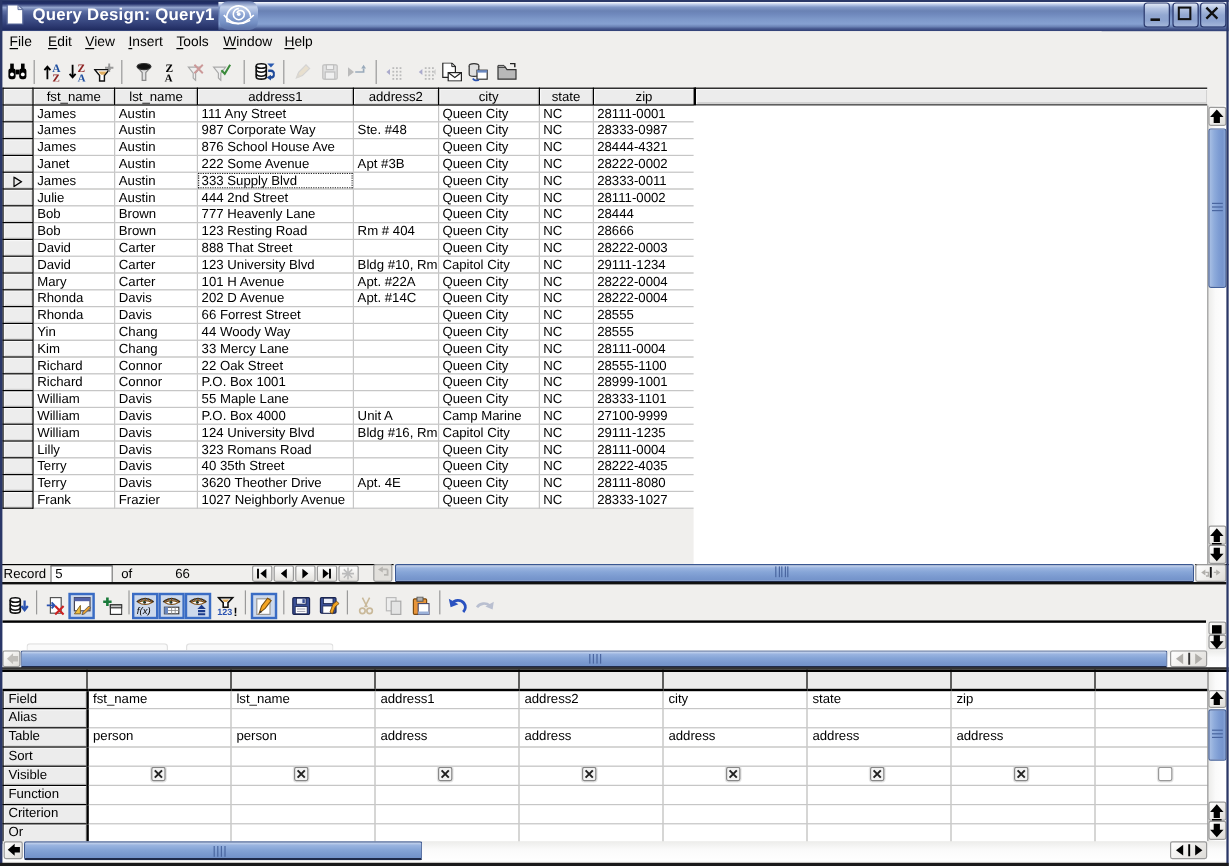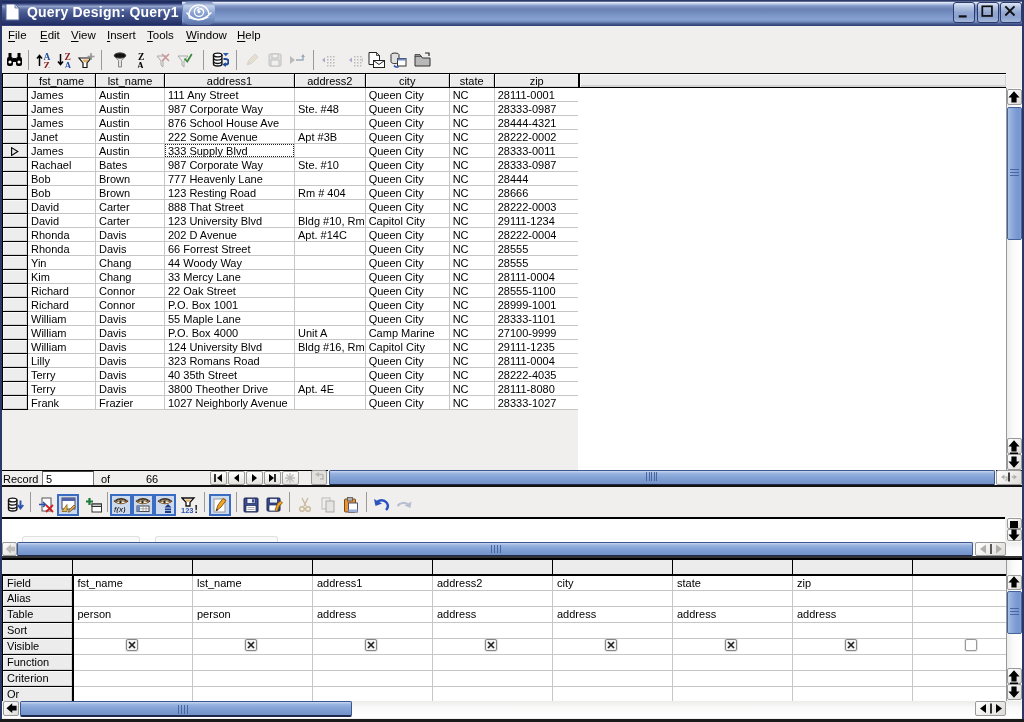--- a/index.html
+++ b/index.html
@@ -283,27 +283,27 @@
           <td>James</td>
           <td>Austin</td>
           <td style="position:relative"><span style="position:absolute;inset:0;border:1px dotted #222;"></span>333 Supply Blvd</td>
           <td></td>
           <td>Queen City</td>
           <td>NC</td>
           <td>28333-0011</td>
         </tr>
 <tr>
           <td class="rh"></td>
-          <td>Rachael</td>
-          <td>Bates</td>
-          <td>987 Corporate Way</td>
-          <td>Ste. #10</td>
-          <td>Queen City</td>
-          <td>NC</td>
-          <td>28333-0987</td>
+          <td>Julie</td>
+          <td>Austin</td>
+          <td>444 2nd Street</td>
+          <td></td>
+          <td>Queen City</td>
+          <td>NC</td>
+          <td>28111-0002</td>
         </tr>
 <tr>
           <td class="rh"></td>
           <td>Bob</td>
           <td>Brown</td>
           <td>777 Heavenly Lane</td>
           <td></td>
           <td>Queen City</td>
           <td>NC</td>
           <td>28444</td>
@@ -333,20 +333,30 @@
           <td>David</td>
           <td>Carter</td>
           <td>123 University Blvd</td>
           <td>Bldg #10, Rm</td>
           <td>Capitol City</td>
           <td>NC</td>
           <td>29111-1234</td>
         </tr>
 <tr>
           <td class="rh"></td>
+          <td>Mary</td>
+          <td>Carter</td>
+          <td>101 H Avenue</td>
+          <td>Apt. #22A</td>
+          <td>Queen City</td>
+          <td>NC</td>
+          <td>28222-0004</td>
+        </tr>
+<tr>
+          <td class="rh"></td>
           <td>Rhonda</td>
           <td>Davis</td>
           <td>202 D Avenue</td>
           <td>Apt. #14C</td>
           <td>Queen City</td>
           <td>NC</td>
           <td>28222-0004</td>
         </tr>
 <tr>
           <td class="rh"></td>
@@ -445,21 +455,21 @@
           <td>40 35th Street</td>
           <td></td>
           <td>Queen City</td>
           <td>NC</td>
           <td>28222-4035</td>
         </tr>
 <tr>
           <td class="rh"></td>
           <td>Terry</td>
           <td>Davis</td>
-          <td>3800 Theother Drive</td>
+          <td>3620 Theother Drive</td>
           <td>Apt. 4E</td>
           <td>Queen City</td>
           <td>NC</td>
           <td>28111-8080</td>
         </tr>
 <tr>
           <td class="rh"></td>
           <td>Frank</td>
           <td>Frazier</td>
           <td>1027 Neighborly Avenue</td>

